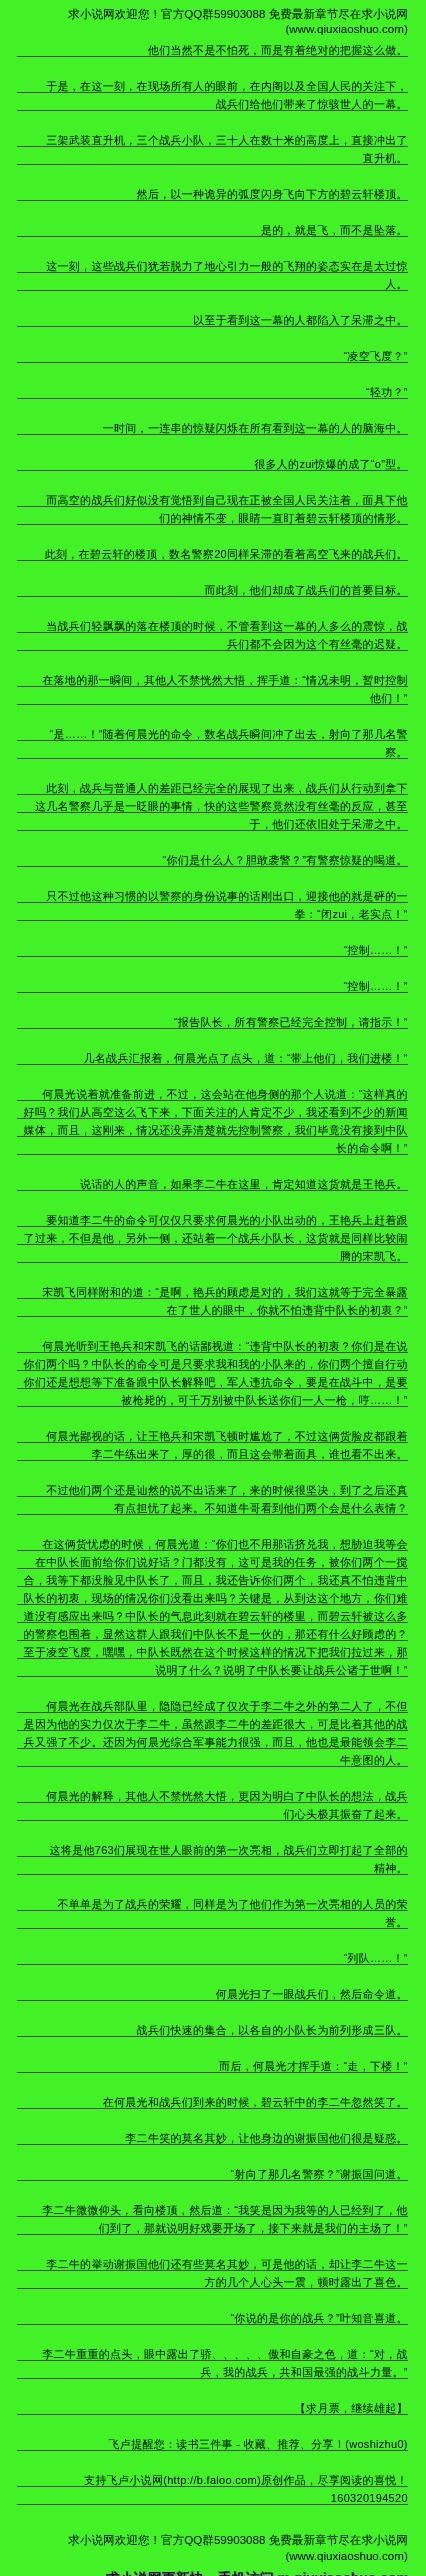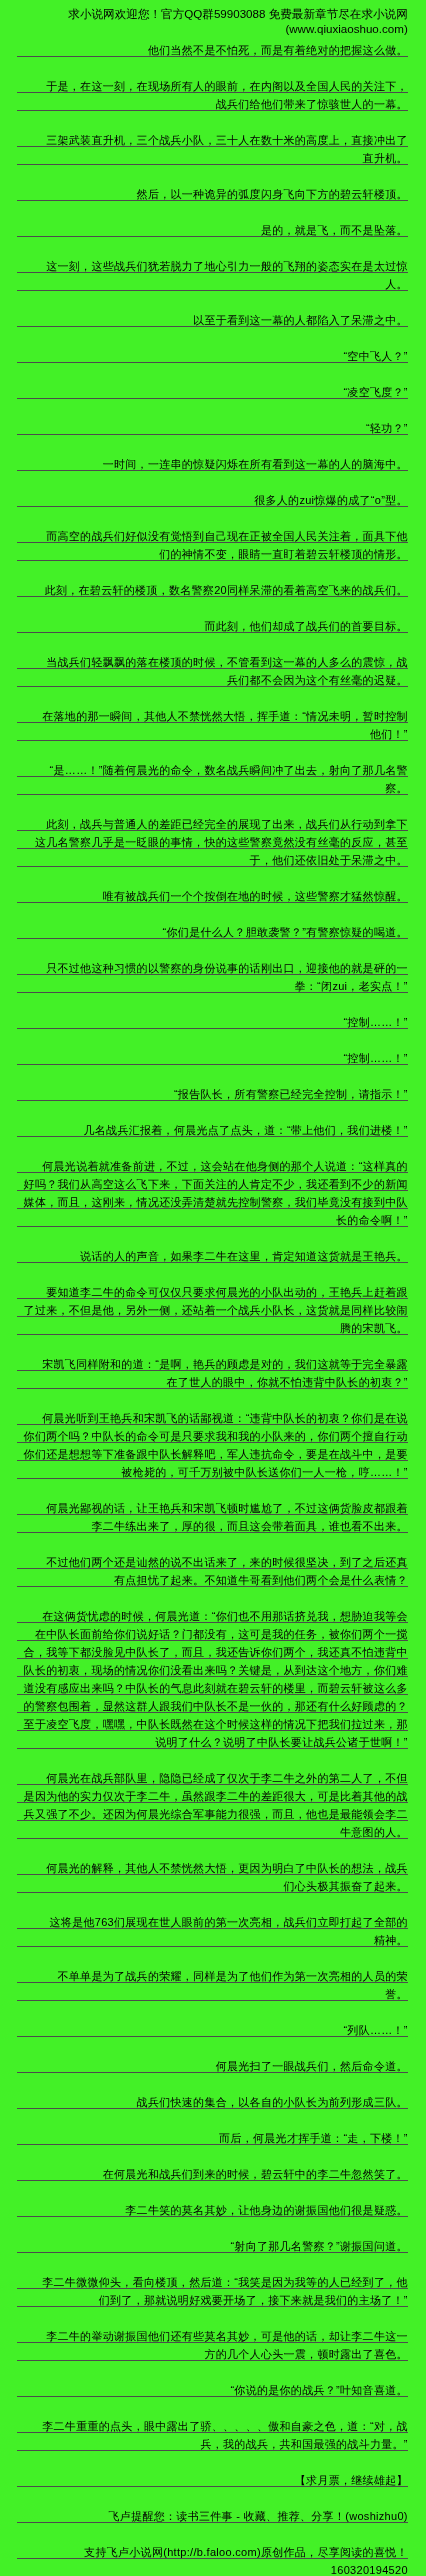--- a/index.html
+++ b/index.html
@@ -62,33 +62,31 @@
 
   <div class="content" id="novel-content">
 
   <p class="indent">他们当然不是不怕死，而是有着绝对的把握这么做。</p>
       <p class="indent">于是，在这一刻，在现场所有人的眼前，在内阁以及全国人民的关注下，战兵们给他们带来了惊骇世人的一幕。</p>
       <p class="indent">三架武装直升机，三个战兵小队，三十人在数十米的高度上，直接冲出了直升机。</p>
       <p class="indent">然后，以一种诡异的弧度闪身飞向下方的碧云轩楼顶。</p>
       <p class="indent">是的，就是飞，而不是坠落。</p>
       <p class="indent">这一刻，这些战兵们犹若脱力了地心引力一般的飞翔的姿态实在是太过惊人。</p>
       <p class="indent">以至于看到这一幕的人都陷入了呆滞之中。</p>
-      <p class="indent">“空中飞人？”</p>
       <p class="indent">“凌空飞度？”</p>
       <p class="indent">“轻功？”</p>
       <p class="indent">一时间，一连串的惊疑闪烁在所有看到这一幕的人的脑海中。</p>
       <p class="indent">很多人的zui惊爆的成了“o”型。</p>
       <p class="indent">而高空的战兵们好似没有觉悟到自己现在正被全国人民关注着，面具下他们的神情不变，眼睛一直盯着碧云轩楼顶的情形。</p>
       <p class="indent">此刻，在碧云轩的楼顶，数名警察20同样呆滞的看着高空飞来的战兵们。</p>
       <p class="indent">而此刻，他们却成了战兵们的首要目标。</p>
       <p class="indent">当战兵们轻飘飘的落在楼顶的时候，不管看到这一幕的人多么的震惊，战兵们都不会因为这个有丝毫的迟疑。</p>
       <p class="indent">在落地的那一瞬间，其他人不禁恍然大悟，挥手道：“情况未明，暂时控制他们！”</p>
       <p class="indent">“是……！”随着何晨光的命令，数名战兵瞬间冲了出去，射向了那几名警察。</p>
       <p class="indent">此刻，战兵与普通人的差距已经完全的展现了出来，战兵们从行动到拿下这几名警察几乎是一眨眼的事情，快的这些警察竟然没有丝毫的反应，甚至于，他们还依旧处于呆滞之中。</p>
-      <p class="indent">唯有被战兵们一个个按倒在地的时候，这些警察才猛然惊醒。</p>
       <p class="indent">“你们是什么人？胆敢袭警？”有警察惊疑的喝道。</p>
       <p class="indent">只不过他这种习惯的以警察的身份说事的话刚出口，迎接他的就是砰的一拳：“闭zui，老实点！”</p>
       <p class="indent">“控制……！”</p>
       <p class="indent">“控制……！”</p>
       <p class="indent">“报告队长，所有警察已经完全控制，请指示！”</p>
       <p class="indent">几名战兵汇报着，何晨光点了点头，道：“带上他们，我们进楼！”</p>
       <p class="indent">何晨光说着就准备前进，不过，这会站在他身侧的那个人说道：“这样真的好吗？我们从高空这么飞下来，下面关注的人肯定不少，我还看到不少的新闻媒体，而且，这刚来，情况还没弄清楚就先控制警察，我们毕竟没有接到中队长的命令啊！”</p>
       <p class="indent">说话的人的声音，如果李二牛在这里，肯定知道这货就是王艳兵。</p>
       <p class="indent">要知道李二牛的命令可仅仅只要求何晨光的小队出动的，王艳兵上赶着跟了过来，不但是他，另外一侧，还站着一个战兵小队长，这货就是同样比较闹腾的宋凯飞。</p>
       <p class="indent">宋凯飞同样附和的道：“是啊，艳兵的顾虑是对的，我们这就等于完全暴露在了世人的眼中，你就不怕违背中队长的初衷？”</p>

